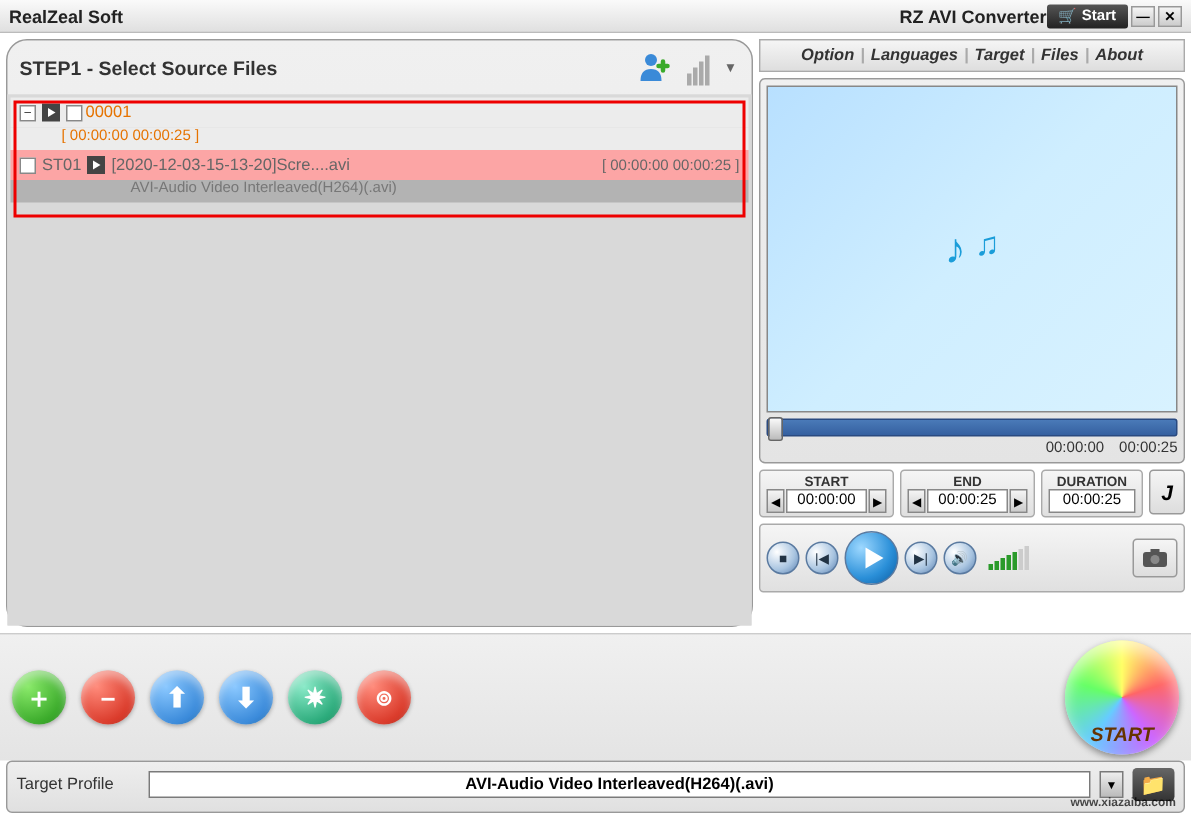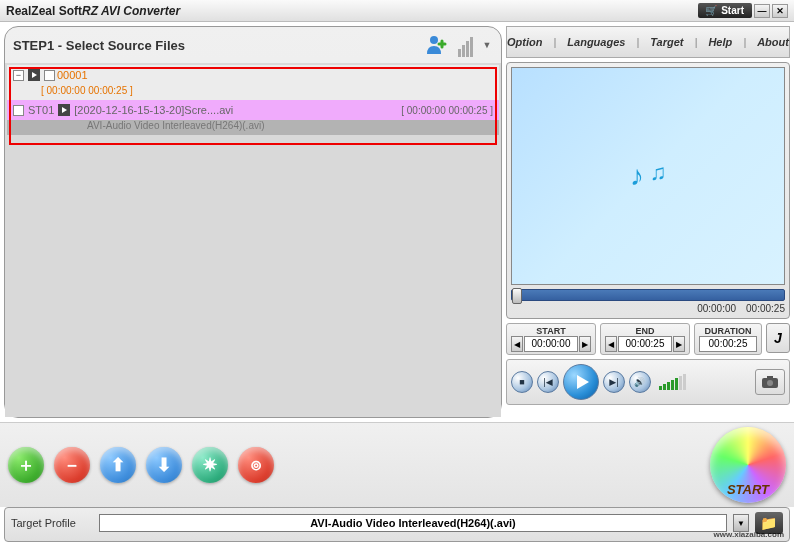--- a/index.html
+++ b/index.html
@@ -1,20 +1,20 @@
 <!DOCTYPE html>
 <html><head>
 <meta charset="utf-8">
 <style>
 * { margin: 0; padding: 0; box-sizing: border-box; font-family: Arial, sans-serif; }
 body { background: #fff; width: 794px; height: 545px; overflow: hidden; position: relative; }
 
 .titlebar { height: 22px; background: linear-gradient(#fafafa, #e0e0e0); display: flex; align-items: center; padding: 0 6px; border-bottom: 1px solid #bbb; font-size: 12px; font-weight: bold; }
 .titlebar .brand { flex: 0 0 auto; color: #222; }
-.titlebar .apptitle { flex: 1; text-align: left; color: #222; font-style: italic; }
+.titlebar .apptitle { flex: 1; text-align: right; color: #222; }
 .titlebar .right { display: flex; gap: 2px; align-items: center; }
 .buynow { background: linear-gradient(#555,#222); color: #fff; font-size: 10px; padding: 2px 8px; border-radius: 2px; display: flex; align-items: center; gap: 3px; }
 .winbtn { width: 16px; height: 14px; background: linear-gradient(#f5f5f5,#ccc); border: 1px solid #999; display: flex; align-items: center; justify-content: center; font-size: 9px; }
 
 .main { display: flex; height: 400px; padding: 4px; gap: 4px; }
 .leftpanel { width: 508px; border: 1px solid #999; border-radius: 14px; background: linear-gradient(#f0f0f0,#e4e4e4); display: flex; flex-direction: column; }
 .step1head { display: flex; align-items: center; padding: 6px 8px; }
 .step1head .title { font-size: 13px; font-weight: bold; color: #333; flex: 1; }
 .step1head .tools { display: flex; gap: 4px; align-items: center; }
 .tool-ico { width: 24px; height: 24px; display: flex; align-items: center; justify-content: center; }
@@ -25,27 +25,27 @@
 .filelist { flex: 1; background: #d9d9d9; margin: 0; border: 2px solid #d9d9d9; position: relative; }
 .redbox { position: absolute; left: 2px; top: 2px; width: calc(100% - 4px); height: 78px; border: 2px solid #e00; pointer-events: none; }
 .file-row1 { display: flex; align-items: center; padding: 4px 6px; background: #ececec; font-size: 11px; }
 .expander { width: 11px; height: 11px; border: 1px solid #888; background: #fff; display: flex; align-items: center; justify-content: center; font-size: 9px; margin-right: 4px; color: #444; }
 .playico { width: 12px; height: 12px; background: #444; margin-right: 4px; display: flex; align-items: center; justify-content: center; }
 .playico::after { content: ''; border-left: 5px solid #fff; border-top: 3px solid transparent; border-bottom: 3px solid transparent; }
 .fname { color: #e67300; font-size: 11px; flex: 1; }
 .fnum { color: #e67300; font-size: 11px; display: flex; align-items: center; gap: 2px; }
 .chk { width: 11px; height: 11px; border: 1px solid #888; background: #fff; }
 .frange { color: #e67300; font-size: 10px; padding-left: 34px; background: #ececec; padding-bottom: 4px; }
-.file-row2 { display: flex; align-items: center; padding: 4px 6px; background: #f0abfc; font-size: 11px; color: #666; }
+.file-row2 { display: flex; align-items: center; padding: 4px 6px; background: #fca5a5; font-size: 11px; color: #666; }
 .file-row2 .fname2 { flex: 1; color: #666; }
 .file-row2 .frange2 { color: #666; font-size: 10px; }
 .fsub { color: #777; font-size: 10px; padding-left: 80px; background: #b3b3b3; padding-bottom: 4px; }
 
 .rightpanel { flex: 1; display: flex; flex-direction: column; gap: 4px; }
-.topmenu { height: 32px; background: linear-gradient(#f5f5f5,#dedede); border: 1px solid #aaa; border-radius: 0; display: flex; align-items: center; justify-content: space-between; gap: 4px; font-size: 11px; color: #333; font-style: italic; font-weight: bold; }
+.topmenu { height: 22px; background: linear-gradient(#f5f5f5,#dedede); border: 1px solid #aaa; border-radius: 0; display: flex; align-items: center; justify-content: center; gap: 4px; font-size: 11px; color: #333; font-style: italic; font-weight: bold; }
 .topmenu span.sep { color: #aaa; }
 .topmenu a { color: #333; cursor: pointer; }
 
 .preview { border: 1px solid #999; border-radius: 4px; padding: 4px; background: linear-gradient(#f0f0f0,#e4e4e4); }
 .videoarea { width: 100%; height: 218px; background: linear-gradient(135deg, #b8e0ff 0%, #cfeeff 50%, #d8f2ff 100%); border: 1px solid #888; position: relative; display: flex; align-items: center; justify-content: center; }
 .notes { color: #1b9dd9; font-size: 28px; display: flex; gap: 6px; }
 .seekrow { display: flex; align-items: center; margin-top: 4px; gap: 4px; }
 .seekbar { flex: 1; height: 12px; background: linear-gradient(#4a7ab8,#3560a0); border: 1px solid #2a4a80; border-radius: 2px; position: relative; }
 .seekbar .thumb { position: absolute; left: 0; top: -2px; width: 10px; height: 16px; background: linear-gradient(#fafafa,#bbb); border: 1px solid #666; border-radius: 2px; }
 .timelbl { font-size: 10px; color: #333; display: flex; justify-content: flex-end; gap: 10px; margin-top: 2px; }
@@ -134,36 +134,36 @@
         <div class="fnum">
             <div class="chk"></div>
             <span>00001</span>
           </div>
       </div>
       <div class="frange">[ 00:00:00  00:00:25 ]</div>
       <div class="file-row2">
         <div class="chk" style="margin-right:4px"></div>
         <span style="margin-right:4px">ST01</span>
         <div class="playico"></div>
-        <div class="fname2">[2020-12-16-15-13-20]Scre....avi</div>
+        <div class="fname2">[2020-12-03-15-13-20]Scre....avi</div>
         <div class="frange2">[ 00:00:00  00:00:25 ]</div>
       </div>
       <div class="fsub">AVI-Audio Video Interleaved(H264)(.avi)</div>
     </div>
   </div>
 
   <div class="rightpanel">
     <div class="topmenu">
       <a>Option</a>
         <span class="sep">|</span>
       <a>Languages</a>
         <span class="sep">|</span>
       <a>Target</a>
         <span class="sep">|</span>
-      <a>Help</a>
+      <a>Files</a>
         <span class="sep">|</span>
       <a>About</a>
     </div>
 
     <div class="preview">
       <div class="videoarea">
         <div class="notes">♪<span style="font-size:22px">♫</span></div>
       </div>
       <div class="seekrow">
         <div class="seekbar">

